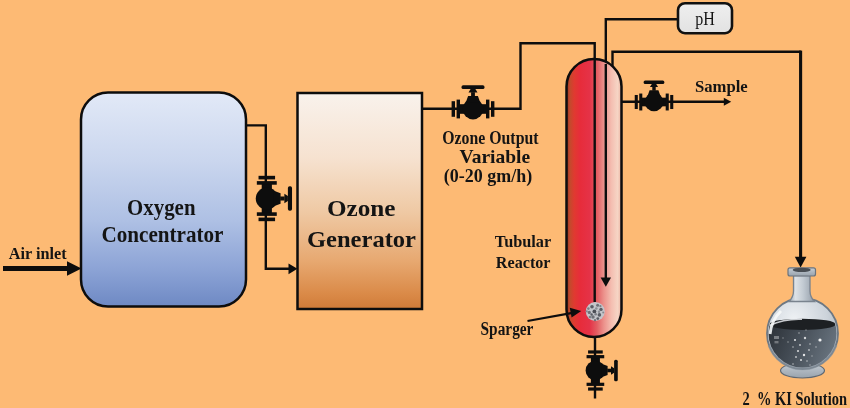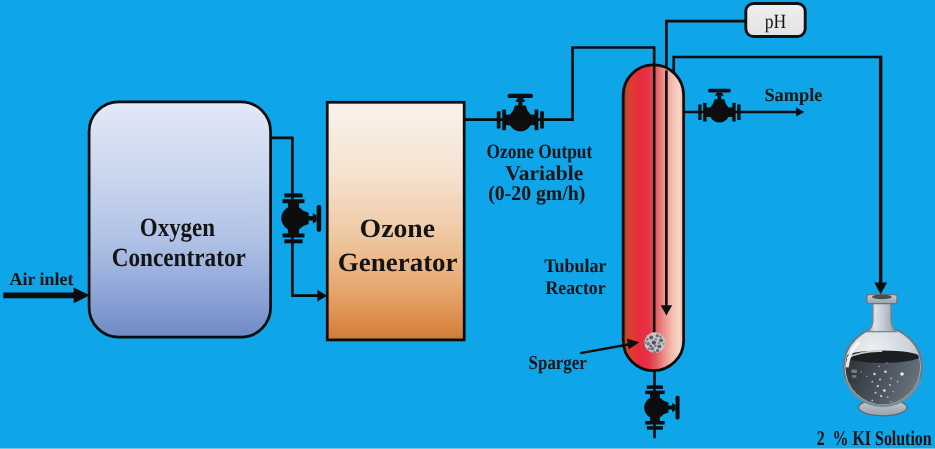--- a/index.html
+++ b/index.html
@@ -1,16 +1,16 @@
 <!DOCTYPE html>
 <html><head>
 <meta charset="utf-8">
 <style>
   html,body{margin:0;padding:0;background:#ffffff;}
-  #wrap{position:relative;width:850px;height:408px;overflow:hidden;background:#0ea5e9;}
+  #wrap{position:relative;width:850px;height:408px;overflow:hidden;background:#fdba74;}
   text{font-family:"Liberation Serif",serif;fill:#141414;}
 </style>
 </head>
 <body>
 <div id="wrap">
 <svg width="850" height="408" viewBox="0 0 850 408">
 <defs>
   <linearGradient id="blueG" x1="0" y1="0" x2="0" y2="1">
     <stop offset="0" stop-color="#e2e9f7"></stop>
     <stop offset="0.32" stop-color="#cad6ee"></stop>

